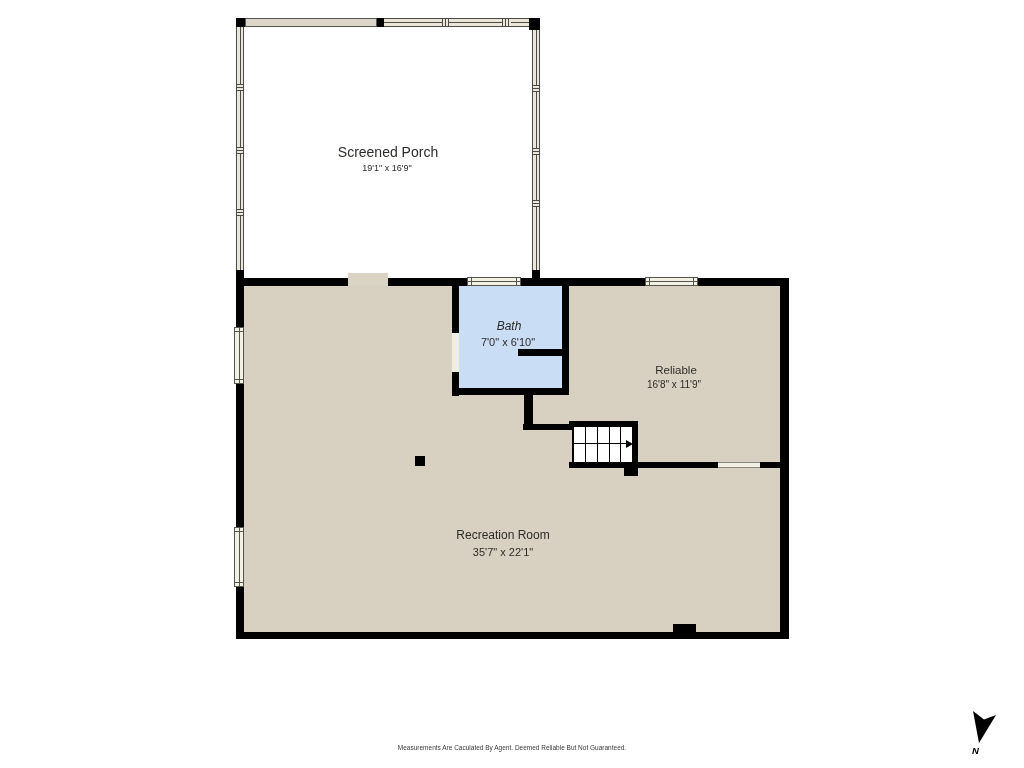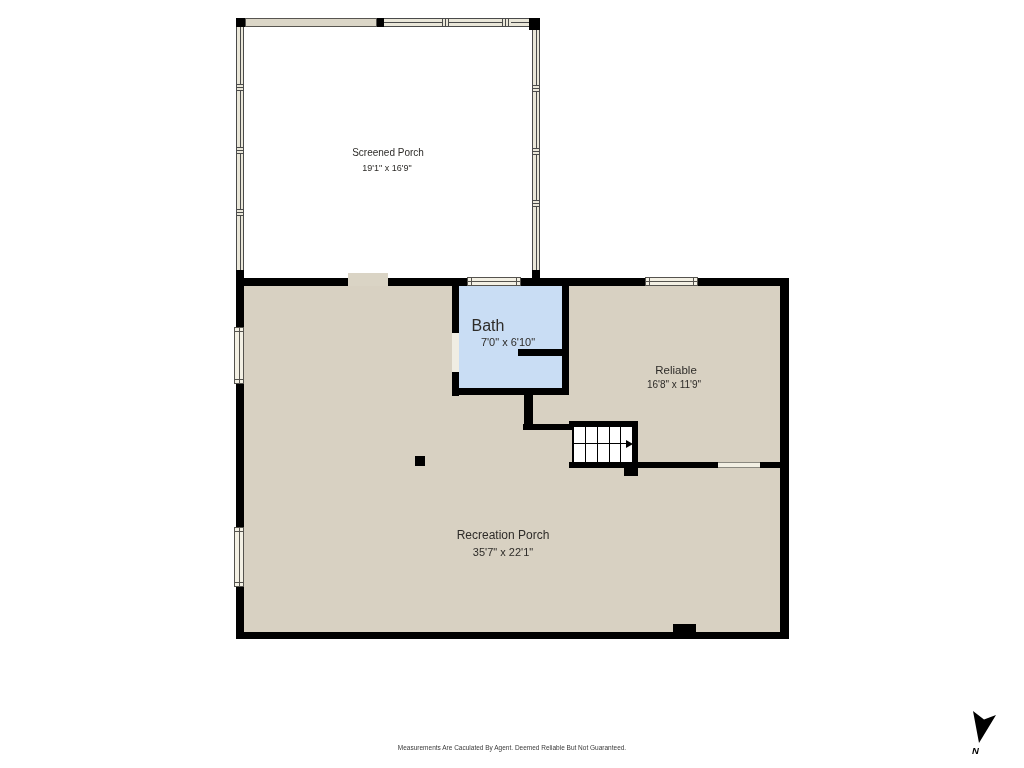--- a/index.html
+++ b/index.html
@@ -100,27 +100,27 @@
 <div class="blk" style="left:236px;top:270px;width:8px;height:8px;"></div>
 
 <div class="ww" style="left:532px;top:30px;width:8px;height:240px;border-left:1px solid #4a4a4a;border-right:1px solid #4a4a4a;box-sizing:border-box;">
  <i style="position:absolute;top:0;bottom:0;left:3px;width:1px;background:#4a4a4a;"></i>
  <b class="mulv" style="top:55px;"></b>
  <b class="mulv" style="top:118px;"></b>
  <b class="mulv" style="top:170px;"></b>
 </div>
 <div class="blk" style="left:532px;top:270px;width:8px;height:8px;"></div>
 
-<div class="txt" style="left:388px;top:152px;font-size:10px;">Screened Porch</div>
+<div class="txt" style="left:388px;top:152px;font-size:14px;">Screened Porch</div>
 <div class="txt" style="left:387px;top:168px;font-size:9px;">19'1" x 16'9"</div>
-<div class="txt" style="left:488px;top:326px;font-size:16px;">Bath</div>
+<div class="txt" style="left:509px;top:326px;font-size:12px;font-style:italic;">Bath</div>
 <div class="txt" style="left:508px;top:342px;font-size:11px;">7'0" x 6'10"</div>
 <div class="txt" style="left:676px;top:370px;font-size:11.5px;">Reliable</div>
 <div class="txt" style="left:674px;top:384px;font-size:10px;">16'8" x 11'9"</div>
-<div class="txt" style="left:503px;top:535px;font-size:12px;">Recreation Porch</div>
+<div class="txt" style="left:503px;top:535px;font-size:12px;">Recreation Room</div>
 <div class="txt" style="left:503px;top:552px;font-size:11px;">35'7" x 22'1"</div>
 <div class="txt" style="left:512px;top:747px;font-size:6.5px;color:#3a3a3a;letter-spacing:0;">Measurements Are Caculated By Agent. Deemed Reliable But Not Guaranteed.</div>
 
 <svg style="position:absolute;left:965px;top:700px;" width="45" height="62" viewBox="0 0 45 62">
  <polygon points="8,11 19,19.5 31,15 14,43" fill="#000"></polygon>
  <text x="7" y="54" font-family="Liberation Sans, sans-serif" font-size="9.5" font-style="italic" font-weight="bold" fill="#000">N</text>
 </svg>
 
 </div>
 </body></html>

